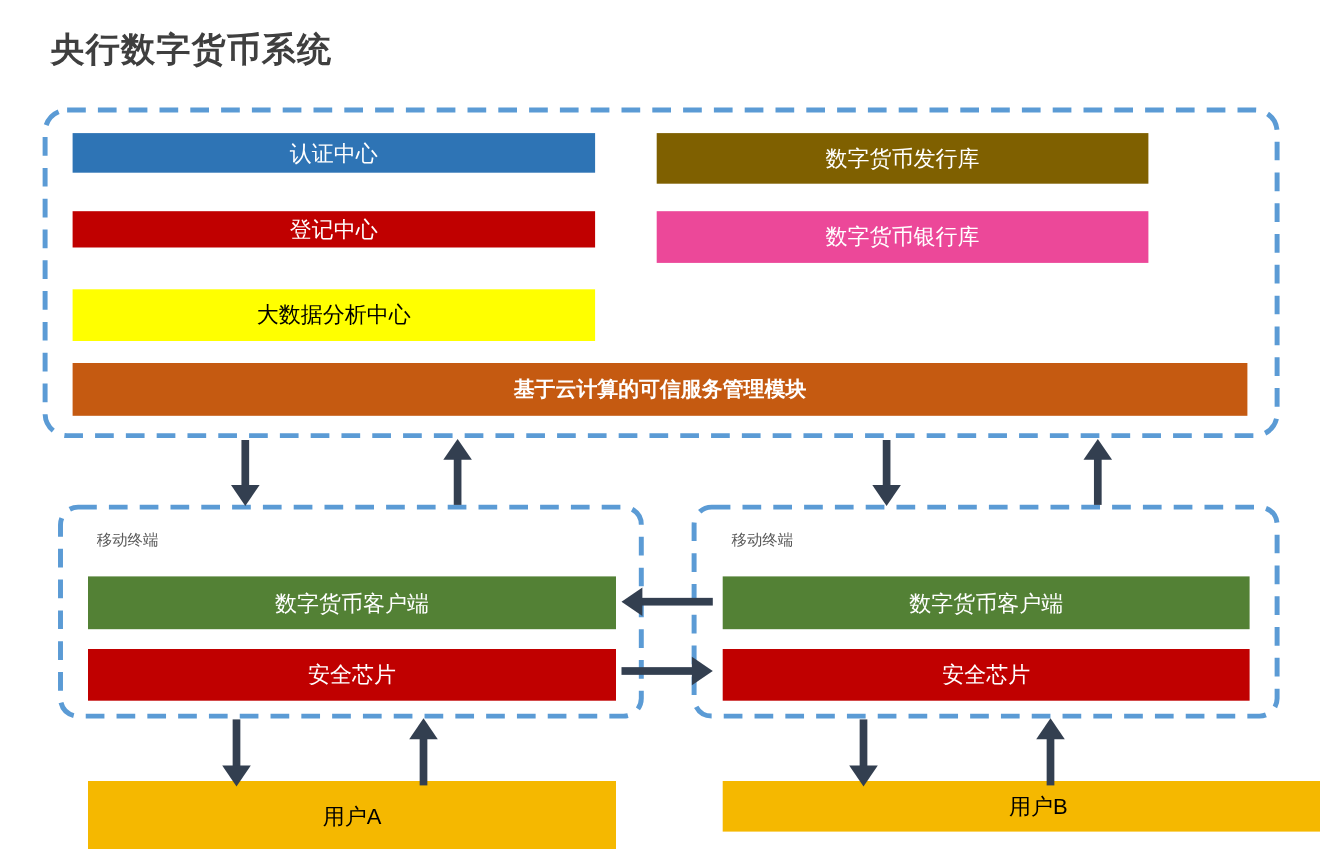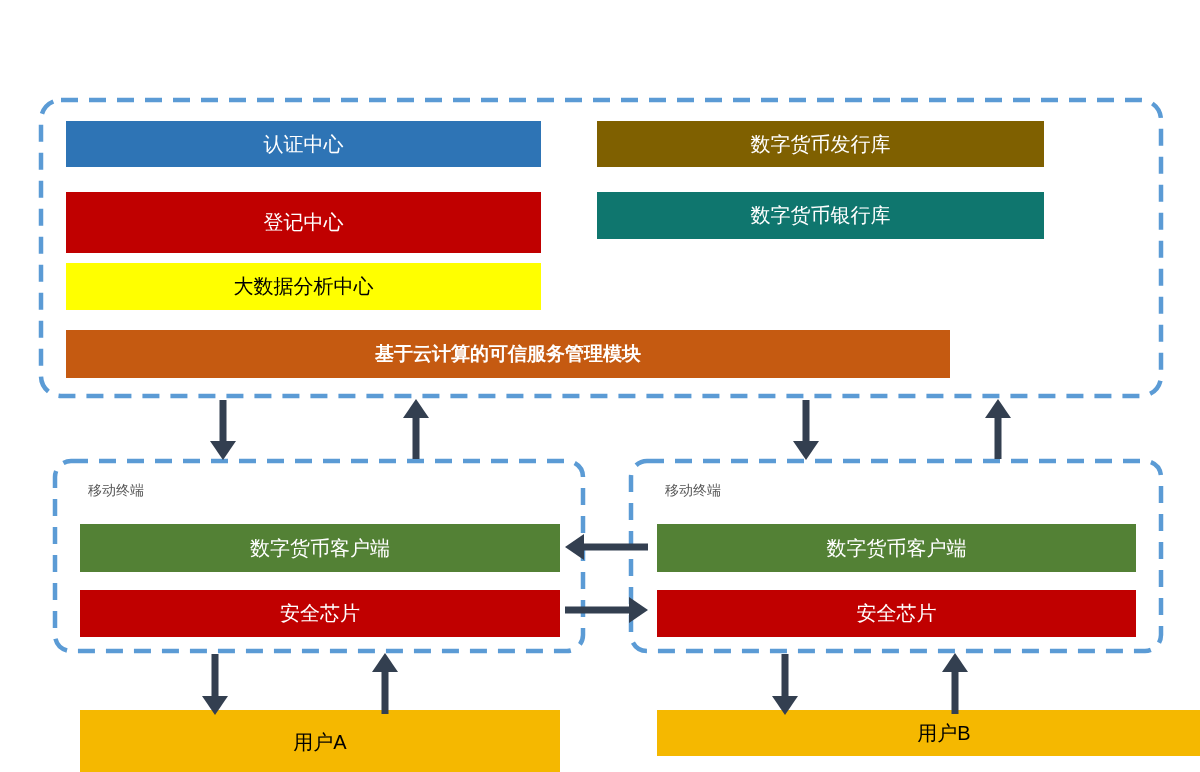--- a/index.html
+++ b/index.html
@@ -40,43 +40,44 @@
     color:rgba(255,255,255,0.55);
     -webkit-text-stroke:3px rgba(155,155,155,0.35);
     text-shadow:0 0 2px rgba(200,200,200,0.35);
     pointer-events:none;letter-spacing:-2px;}
 </style>
 </head>
 <body>
 
 <div id="canvas">
 
+  <div class="page-title">央行数字货币系统</div>
 
   <svg class="dashed-box" style="left:38px;top:97px;" width="1126" height="302">
     <rect x="3" y="3" width="1120" height="296" rx="20" ry="20" fill="none" stroke="#5B9BD5" stroke-width="4.5" stroke-dasharray="17 11"></rect>
   </svg>
 
-  <div class="module" style="left:66px;top:121px;width:475px;height:46px;background:#2E74B5;align-items:center;">
+  <div class="module" style="left:66px;top:121px;width:475px;height:36px;background:#2E74B5;align-items:center;">
     <span>认证中心</span>
   </div>
-  <div class="module" style="left:66px;top:192px;width:475px;height:61px;background:#C00000;">
+  <div class="module" style="left:66px;top:192px;width:475px;height:33px;background:#C00000;">
     <span>登记中心</span>
   </div>
   <div class="module" style="left:597px;top:121px;width:447px;height:46px;background:#7F6000;">
     <span>数字货币发行库</span>
   </div>
 
   <div class="module black-text" style="left:66px;top:263px;width:475px;height:47px;background:#FFFF00;">
     <span>大数据分析中心</span>
   </div>
-  <div class="module" style="left:597px;top:192px;width:447px;height:47px;background:#0f766e;align-items:center;">
+  <div class="module" style="left:597px;top:192px;width:447px;height:47px;background:#ec4899;align-items:center;">
     <span>数字货币银行库</span>
   </div>
 
-  <div class="module bold" style="left:66px;top:330px;width:884px;height:48px;background:#C55A11;">
+  <div class="module bold" style="left:66px;top:330px;width:1068px;height:48px;background:#C55A11;">
     <span>基于云计算的可信服务管理模块</span>
   </div>
 
   <div class="arrow-v down" style="left:210px;top:400px;height:60px;">
       <div class="shaft"></div>
       <div class="head"></div>
     </div>
   <div class="arrow-v up" style="left:403px;top:399px;height:60px;">
       <div class="shaft"></div>
       <div class="head"></div>

